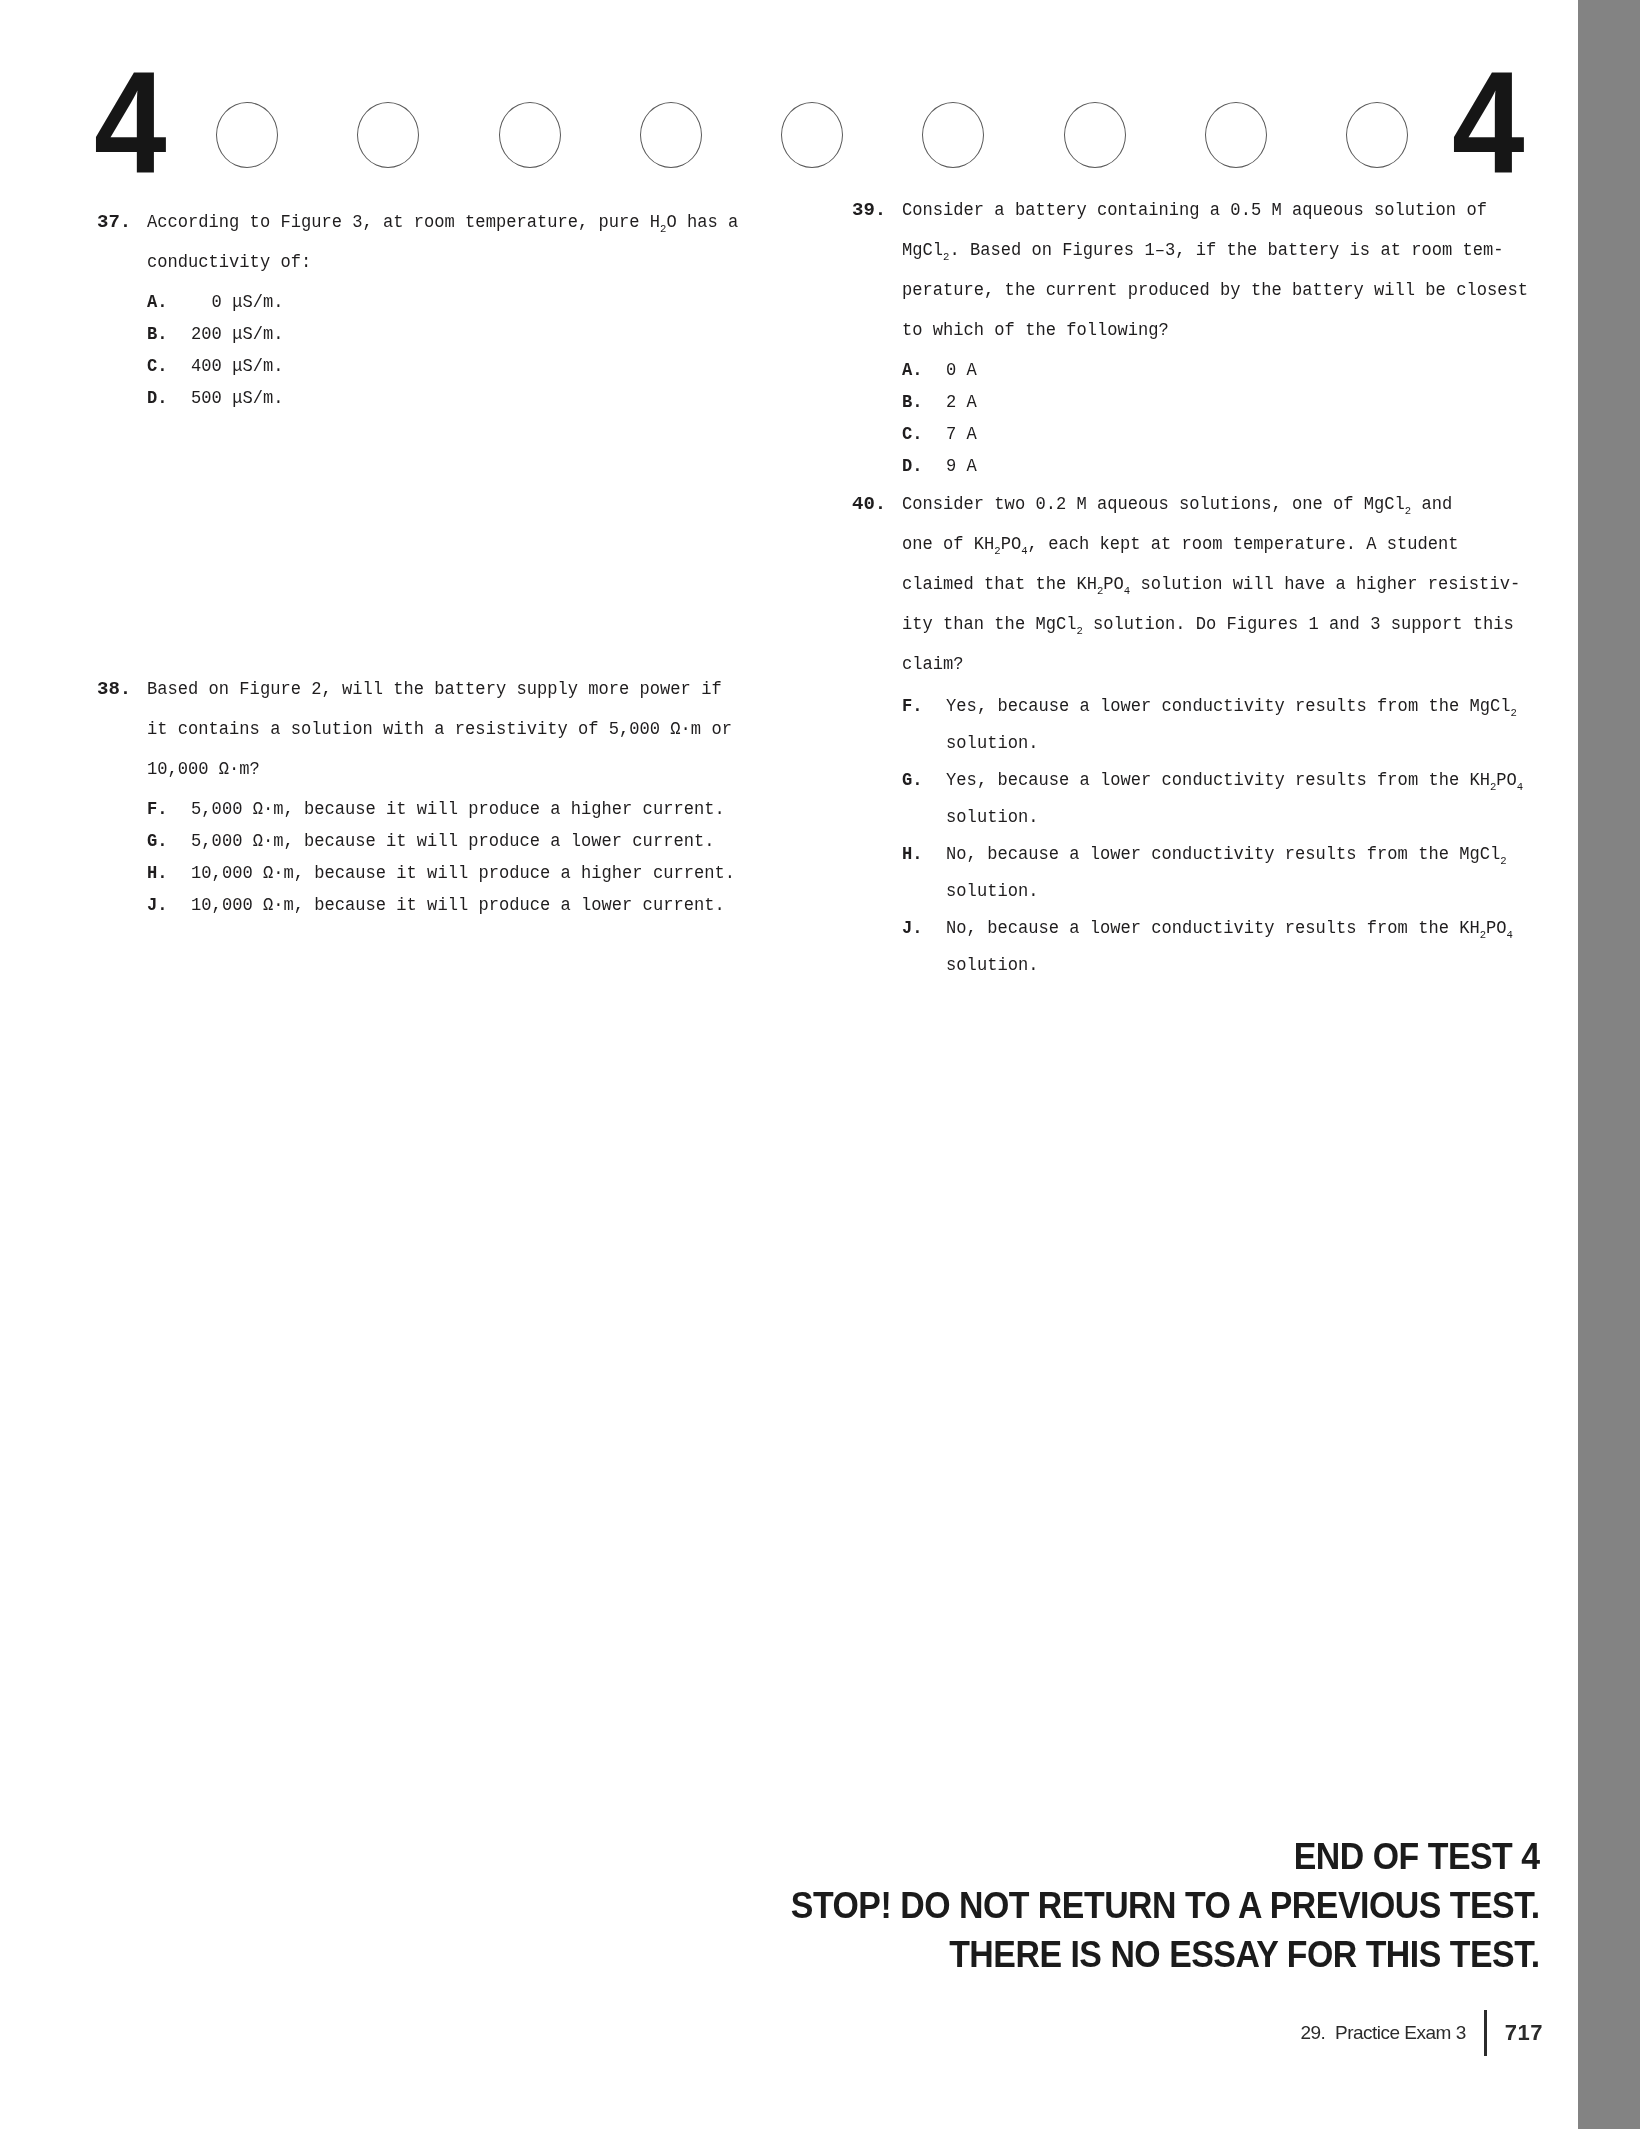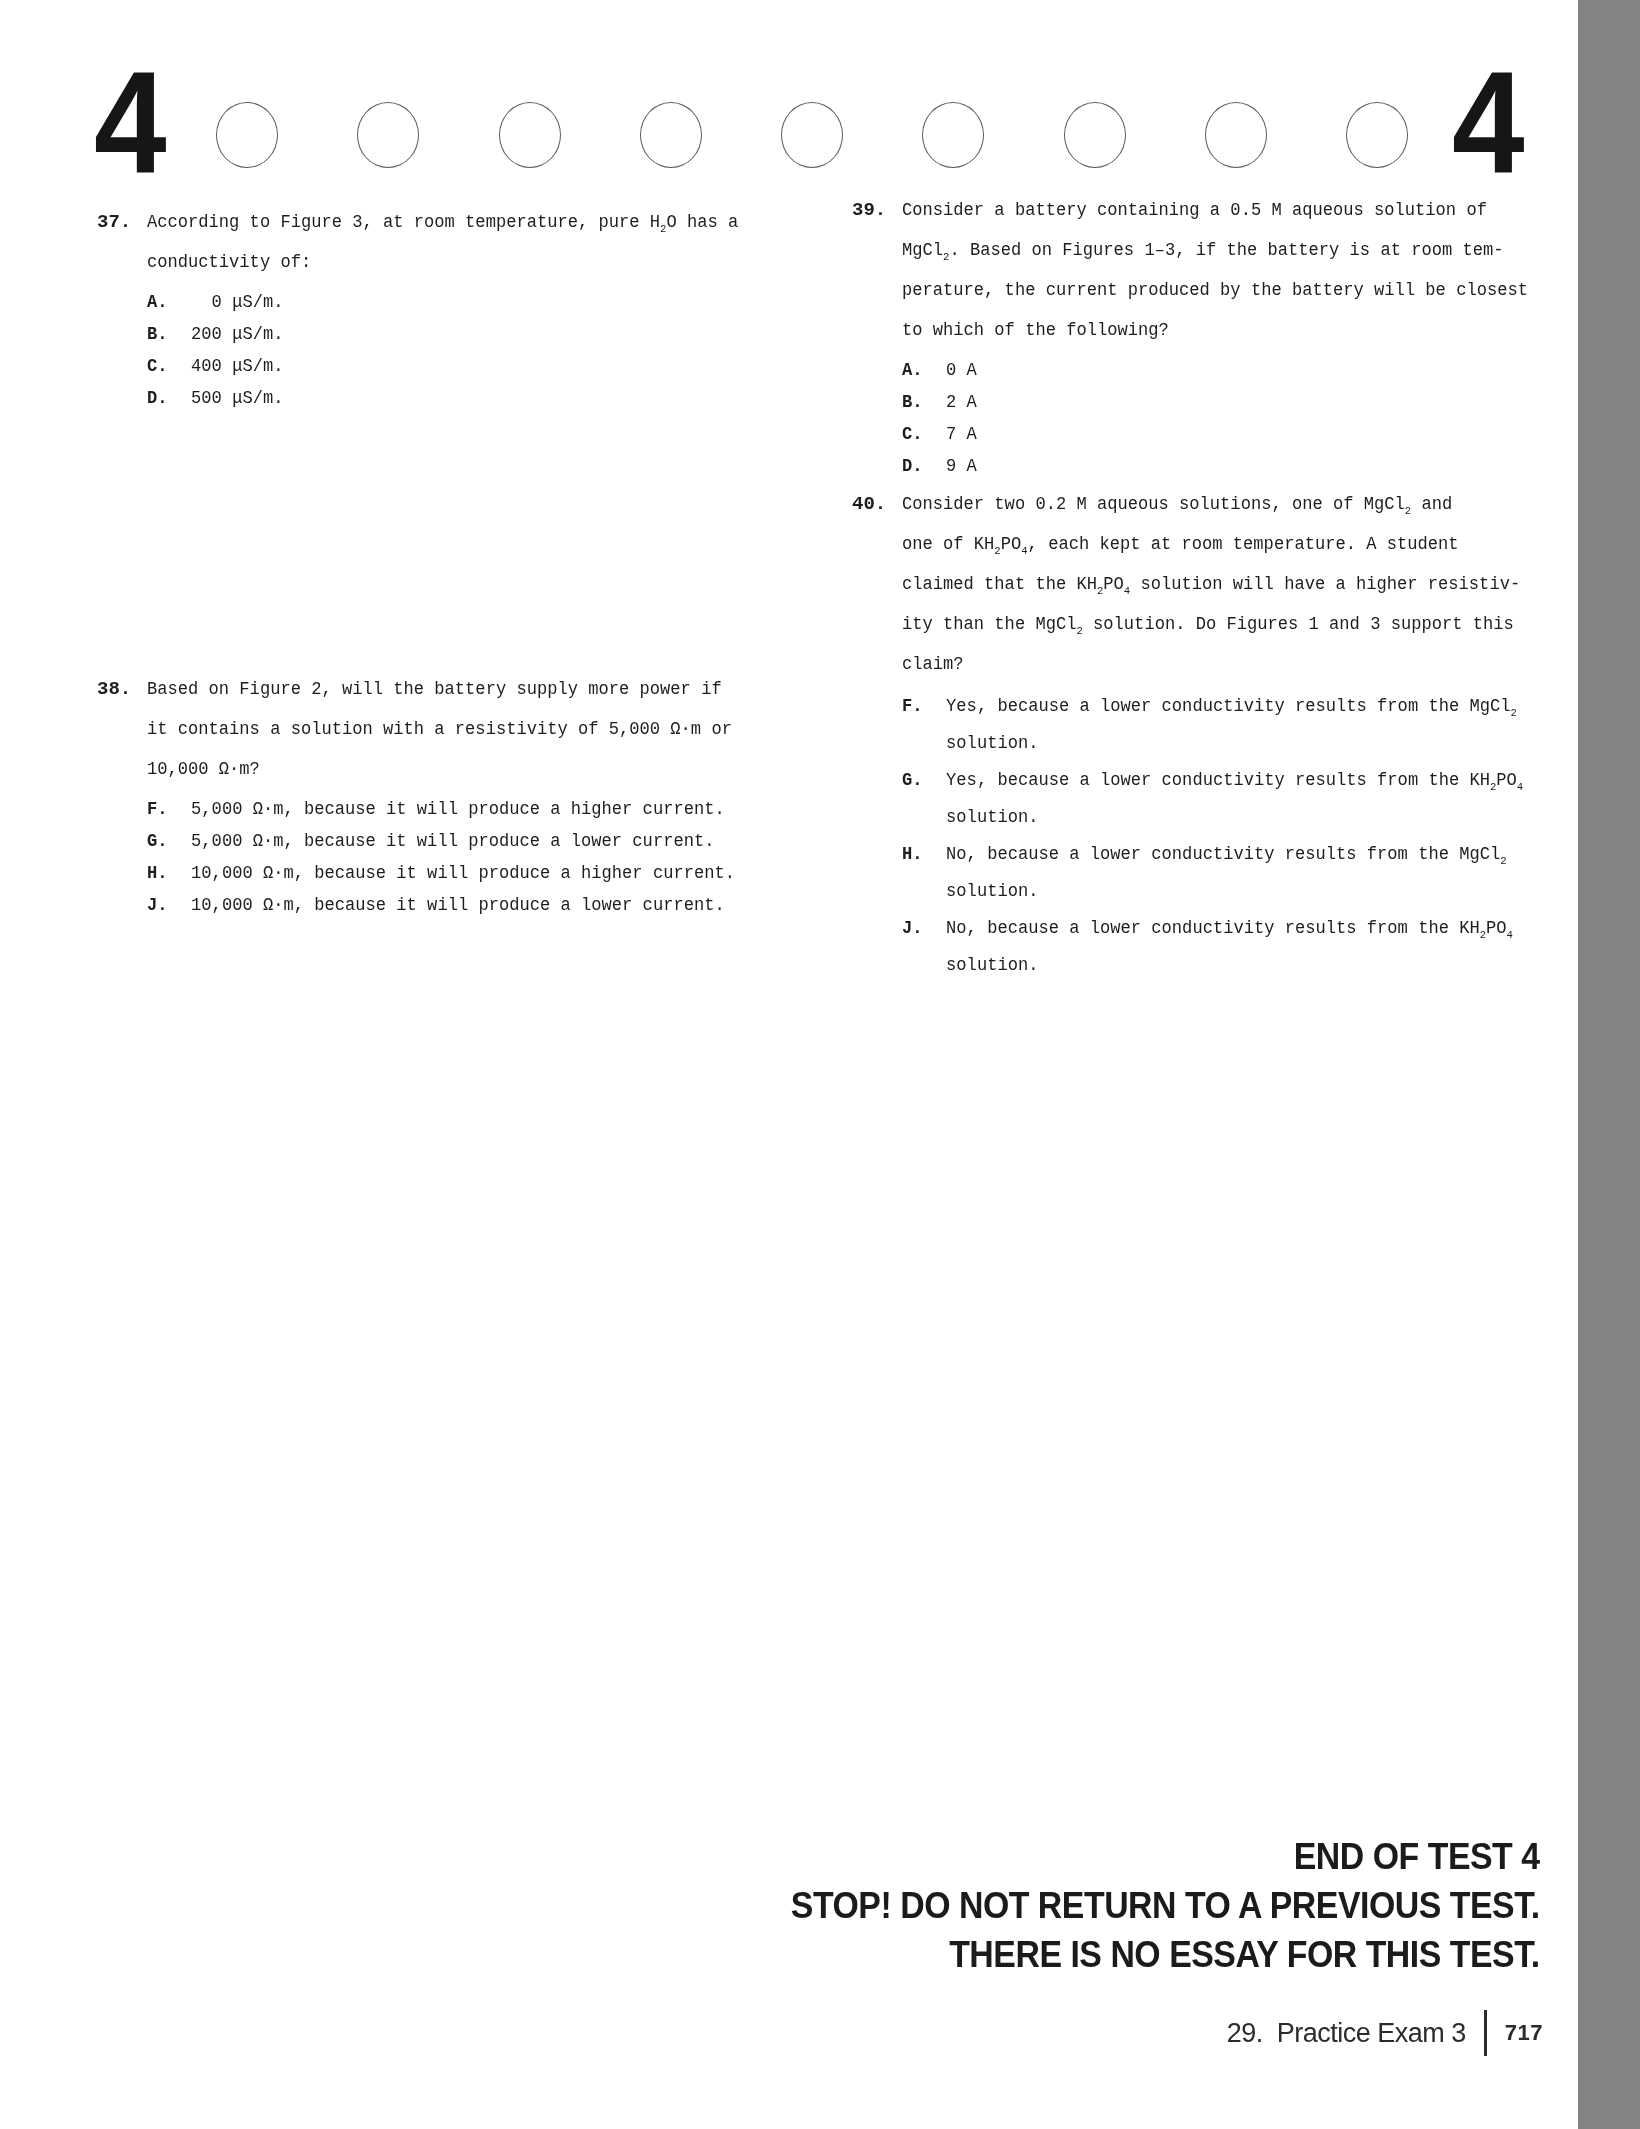--- a/index.html
+++ b/index.html
@@ -53,21 +53,21 @@
     font-weight:bold;font-size:36px;line-height:49px;letter-spacing:-0.5px;
     transform:scaleX(0.94);transform-origin:100% 0;
     color:#1b1b1b;white-space:nowrap;
   }
   .pagefooter{
     position:absolute;right:97px;top:2008px;height:50px;
     display:flex;align-items:center;
     font-family:"Liberation Sans","DejaVu Sans",sans-serif;
     color:#2b2b2b;white-space:nowrap;
   }
-  .footer-label{font-size:27px;letter-spacing:-0.5px;}
+  .footer-label{font-size:19px;letter-spacing:-0.5px;}
   .footer-divider{width:3px;height:46px;background:#2b2b2b;margin:0 18px;}
   .footer-page{font-size:22px;font-weight:bold;letter-spacing:0.5px;}
 </style>
 </head>
 <body>
 
 <div class="page">
 
   <div class="sidebar"></div>
 

